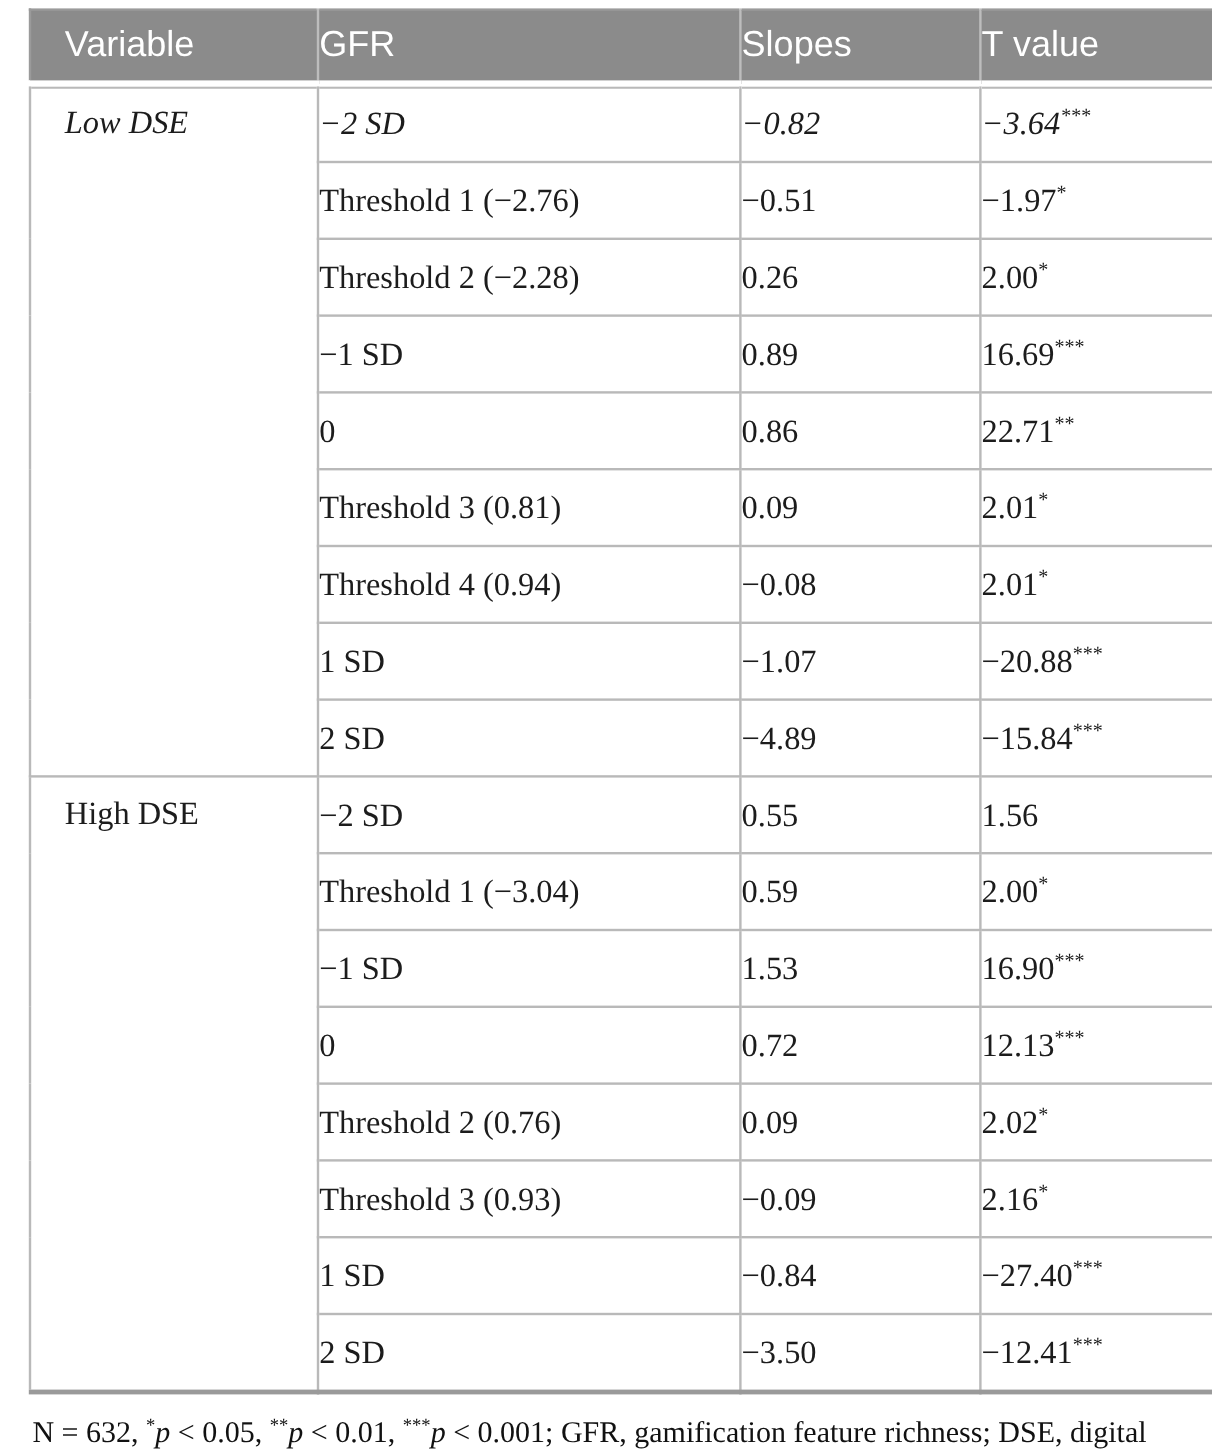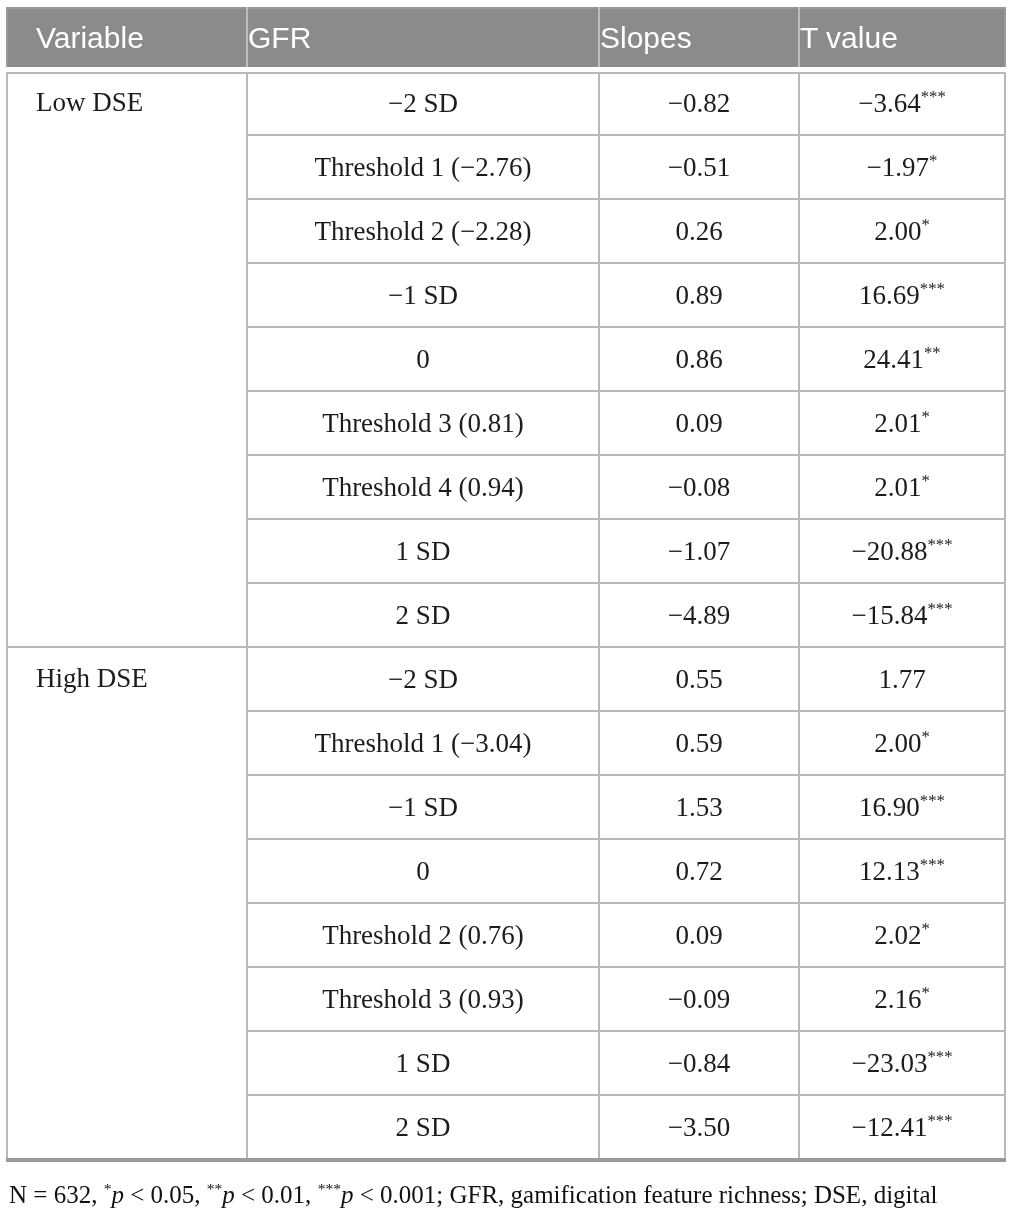--- a/index.html
+++ b/index.html
@@ -1,18 +1,18 @@
 <!DOCTYPE html>
 <html><head>
 <meta charset="utf-8">
 <style>
   html, body { margin: 0; padding: 0; background: #ffffff; }
   .page {
     width: 1010px; height: 1208px; background: #ffffff;
-    box-sizing: border-box; padding: 7px 6px 0 6px;
+    box-sizing: border-box; padding: 7px 6px 0 24px;
     font-family: "Liberation Serif", serif; color: #1c1c1c;
     overflow: hidden;
   }
   table.results {
     width: 998px; border-collapse: collapse; table-layout: fixed;
     border: 2px solid #9a9a9a; border-bottom: 4px solid #9a9a9a;
   }
   col.c-var { width: 240px; }
   col.c-gfr { width: 352px; }
   col.c-slope { width: 200px; }
@@ -22,24 +22,24 @@
     background: #8b8b8b; color: #ffffff;
     font-family: "Liberation Sans", sans-serif; font-weight: normal;
     font-size: 30px; height: 58px; text-align: left;
     border-left: 2px solid #bdbdbd; border-bottom: 5px solid #ffffff;
     padding: 0;
   }
   thead th.first { border-left: none; text-align: left; padding-left: 28px; }
 
   tbody td {
     border: 2px solid #b9b9b9;
-    font-size: 27px; text-align: center; height: 62px;
+    font-size: 27px; text-align: left; height: 62px;
     padding: 0; background: #ffffff;
   }
-  tbody tr.row-top td { box-shadow: inset 0 2px 0 0 #b9b9b9; }
+  tbody tr.row-top td { box-shadow: inset 0 2px 0 0 #b9b9b9; font-style: italic; }
   td.var-cell {
     text-align: left; vertical-align: top;
     padding: 15px 0 0 28px;
   }
   tbody.section-high tr:first-child td { border-top: 2px solid #000000; }
   sup.sig { font-size: 62%; line-height: 0; }
 
   .footnote {
     margin: 14px 2px 0 3px; font-size: 25px; line-height: 1.5;
     color: #111111; max-width: 1000px;
@@ -85,21 +85,21 @@
         <td><span>2.00</span><sup class="sig">*</sup></td>
       </tr>
       <tr>
         <td>−1 SD</td>
         <td>0.89</td>
         <td><span>16.69</span><sup class="sig">***</sup></td>
       </tr>
       <tr>
         <td>0</td>
         <td>0.86</td>
-        <td><span>24.41</span><sup class="sig">**</sup></td>
+        <td><span>22.71</span><sup class="sig">**</sup></td>
       </tr>
       <tr>
         <td>Threshold 3 (0.81)</td>
         <td>0.09</td>
         <td><span>2.01</span><sup class="sig">*</sup></td>
       </tr>
       <tr>
         <td>Threshold 4 (0.94)</td>
         <td>−0.08</td>
         <td><span>2.01</span><sup class="sig">*</sup></td>
@@ -114,21 +114,21 @@
         <td>−4.89</td>
         <td><span>−15.84</span><sup class="sig">***</sup></td>
       </tr>
     </tbody>
 
     <tbody class="section-high">
       <tr>
         <td class="var-cell" rowspan="8">High DSE</td>
         <td>−2 SD</td>
         <td>0.55</td>
-        <td><span>1.77</span><sup class="sig"></sup></td>
+        <td><span>1.56</span><sup class="sig"></sup></td>
       </tr>
       <tr>
         <td>Threshold 1 (−3.04)</td>
         <td>0.59</td>
         <td><span>2.00</span><sup class="sig">*</sup></td>
       </tr>
       <tr>
         <td>−1 SD</td>
         <td>1.53</td>
         <td><span>16.90</span><sup class="sig">***</sup></td>
@@ -144,21 +144,21 @@
         <td><span>2.02</span><sup class="sig">*</sup></td>
       </tr>
       <tr>
         <td>Threshold 3 (0.93)</td>
         <td>−0.09</td>
         <td><span>2.16</span><sup class="sig">*</sup></td>
       </tr>
       <tr>
         <td>1 SD</td>
         <td>−0.84</td>
-        <td><span>−23.03</span><sup class="sig">***</sup></td>
+        <td><span>−27.40</span><sup class="sig">***</sup></td>
       </tr>
       <tr>
         <td>2 SD</td>
         <td>−3.50</td>
         <td><span>−12.41</span><sup class="sig">***</sup></td>
       </tr>
     </tbody>
   </table>
 
   <p class="footnote"><span>N = 632, </span><sup>*</sup><i>p</i><span> &lt; 0.05, </span><sup>**</sup><i>p</i><span> &lt; 0.01, </span><sup>***</sup><i>p</i><span> &lt; 0.001; </span><span>GFR, gamification feature richness; DSE, digital exercise self-efficacy.</span></p>

